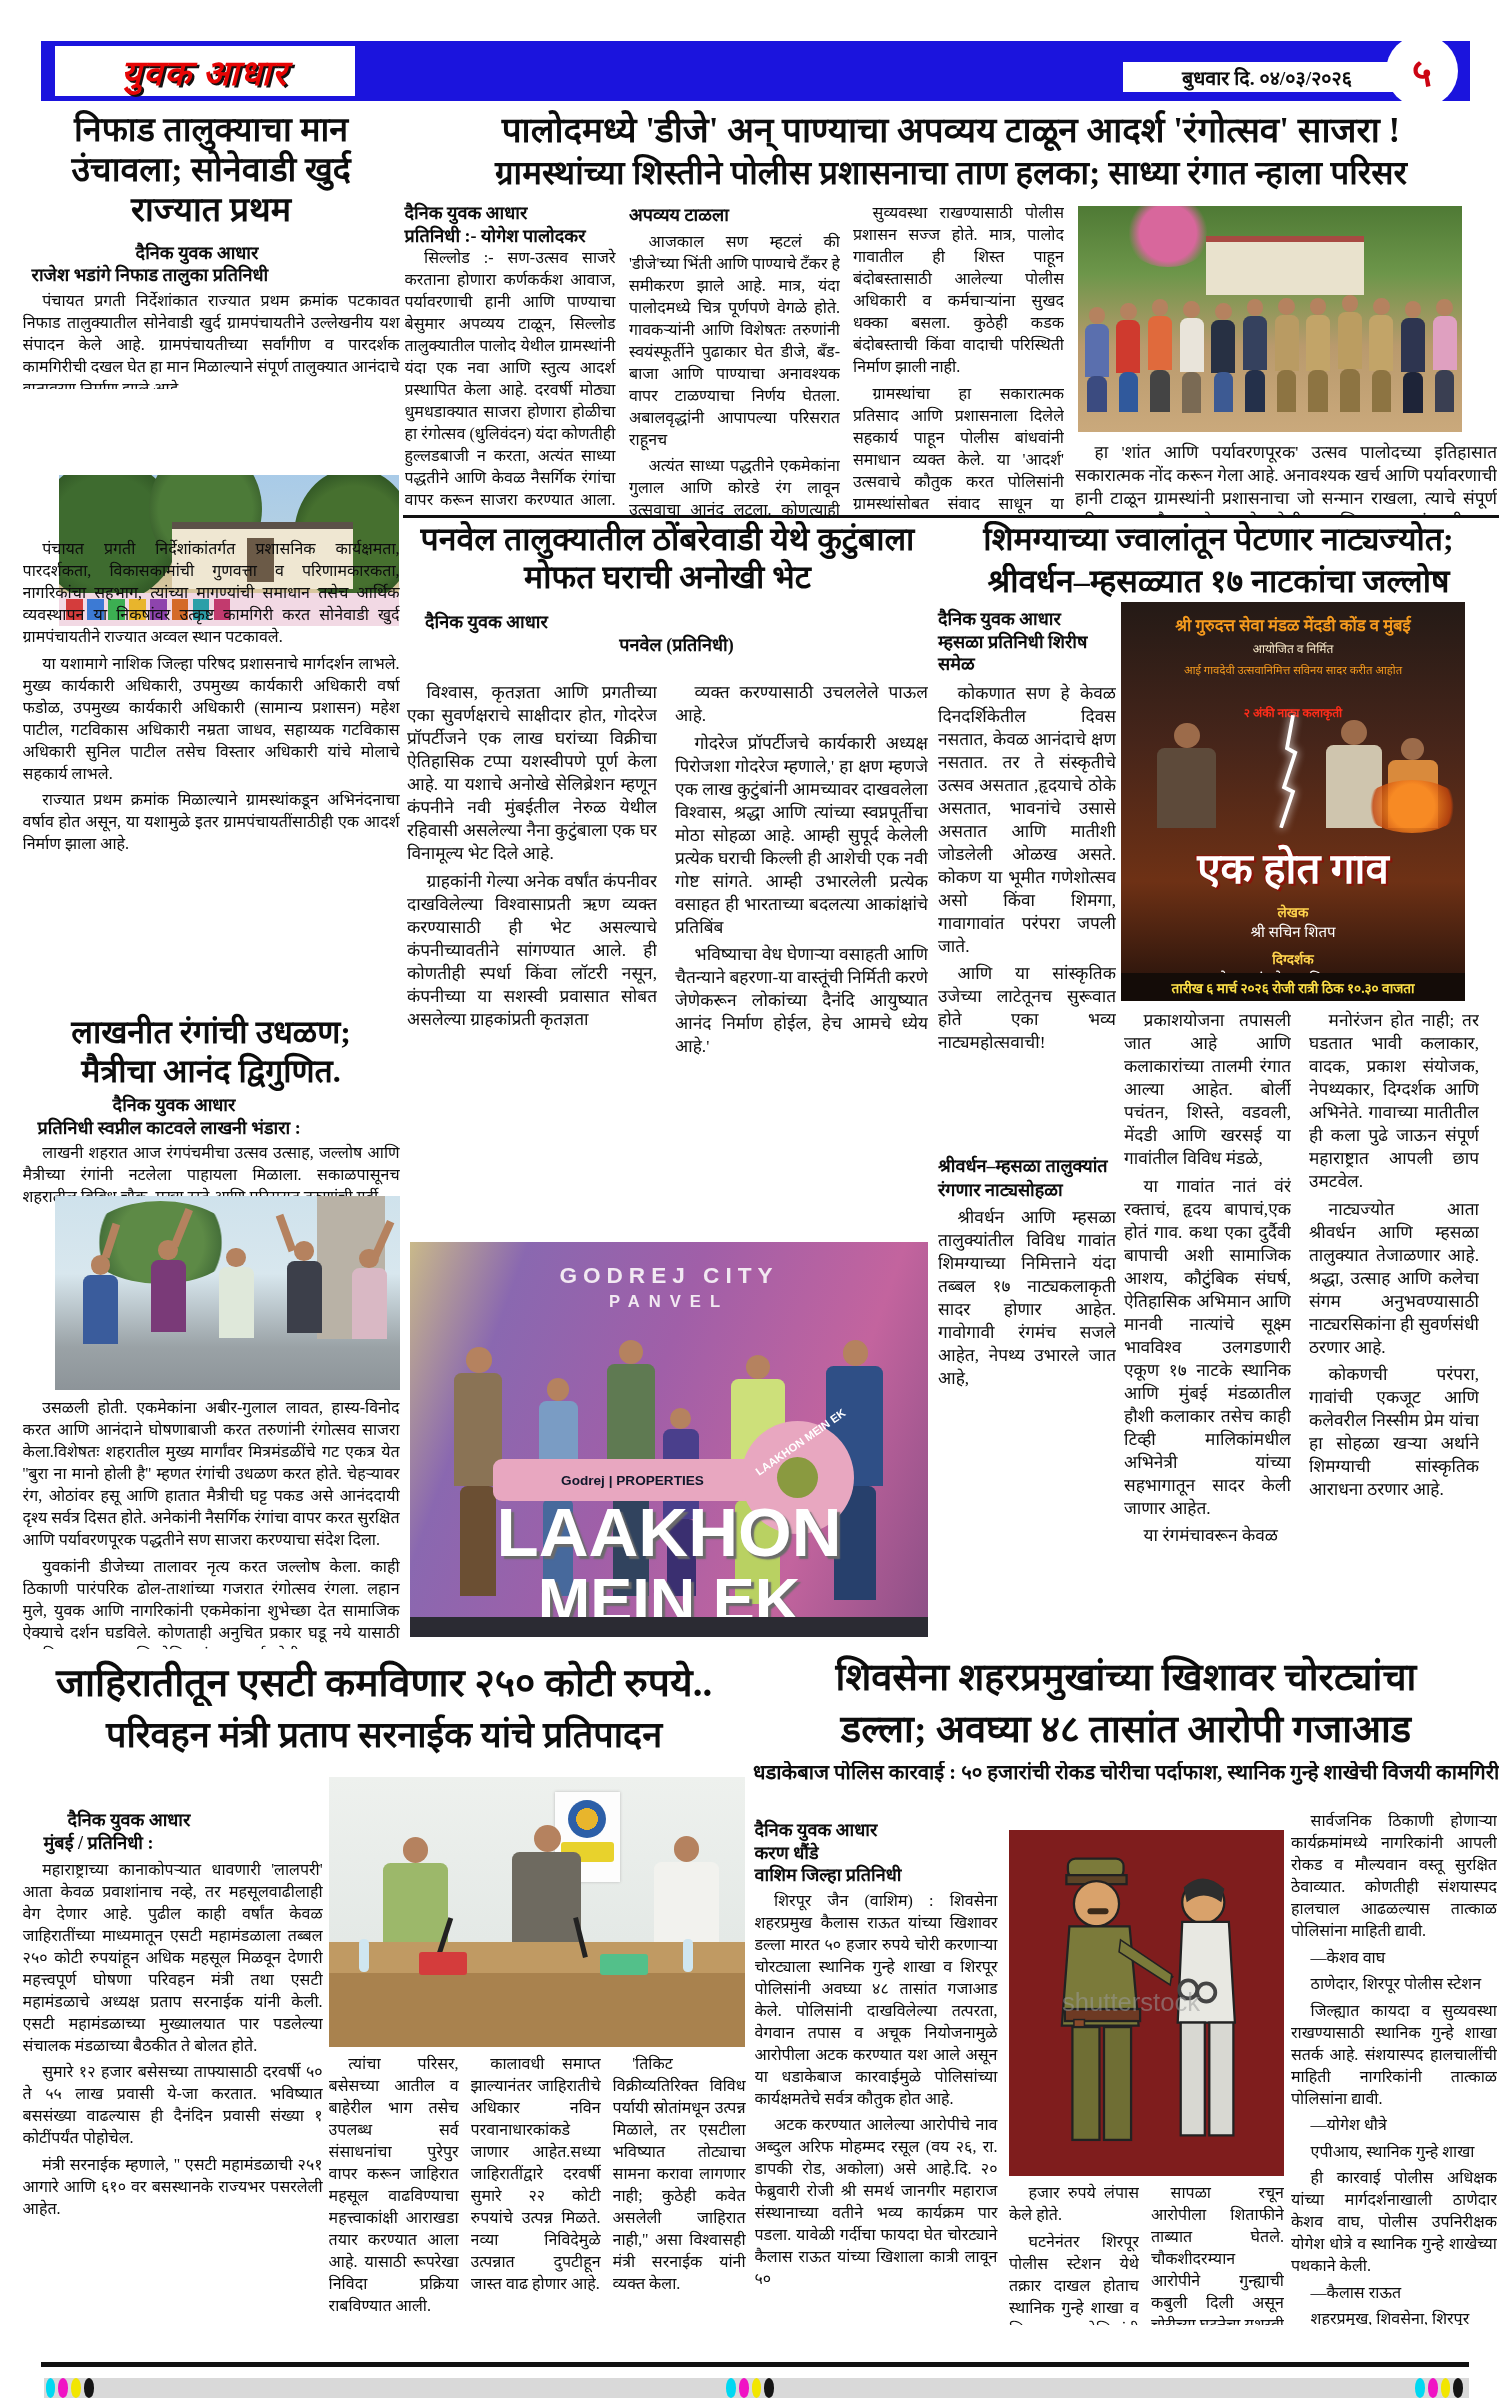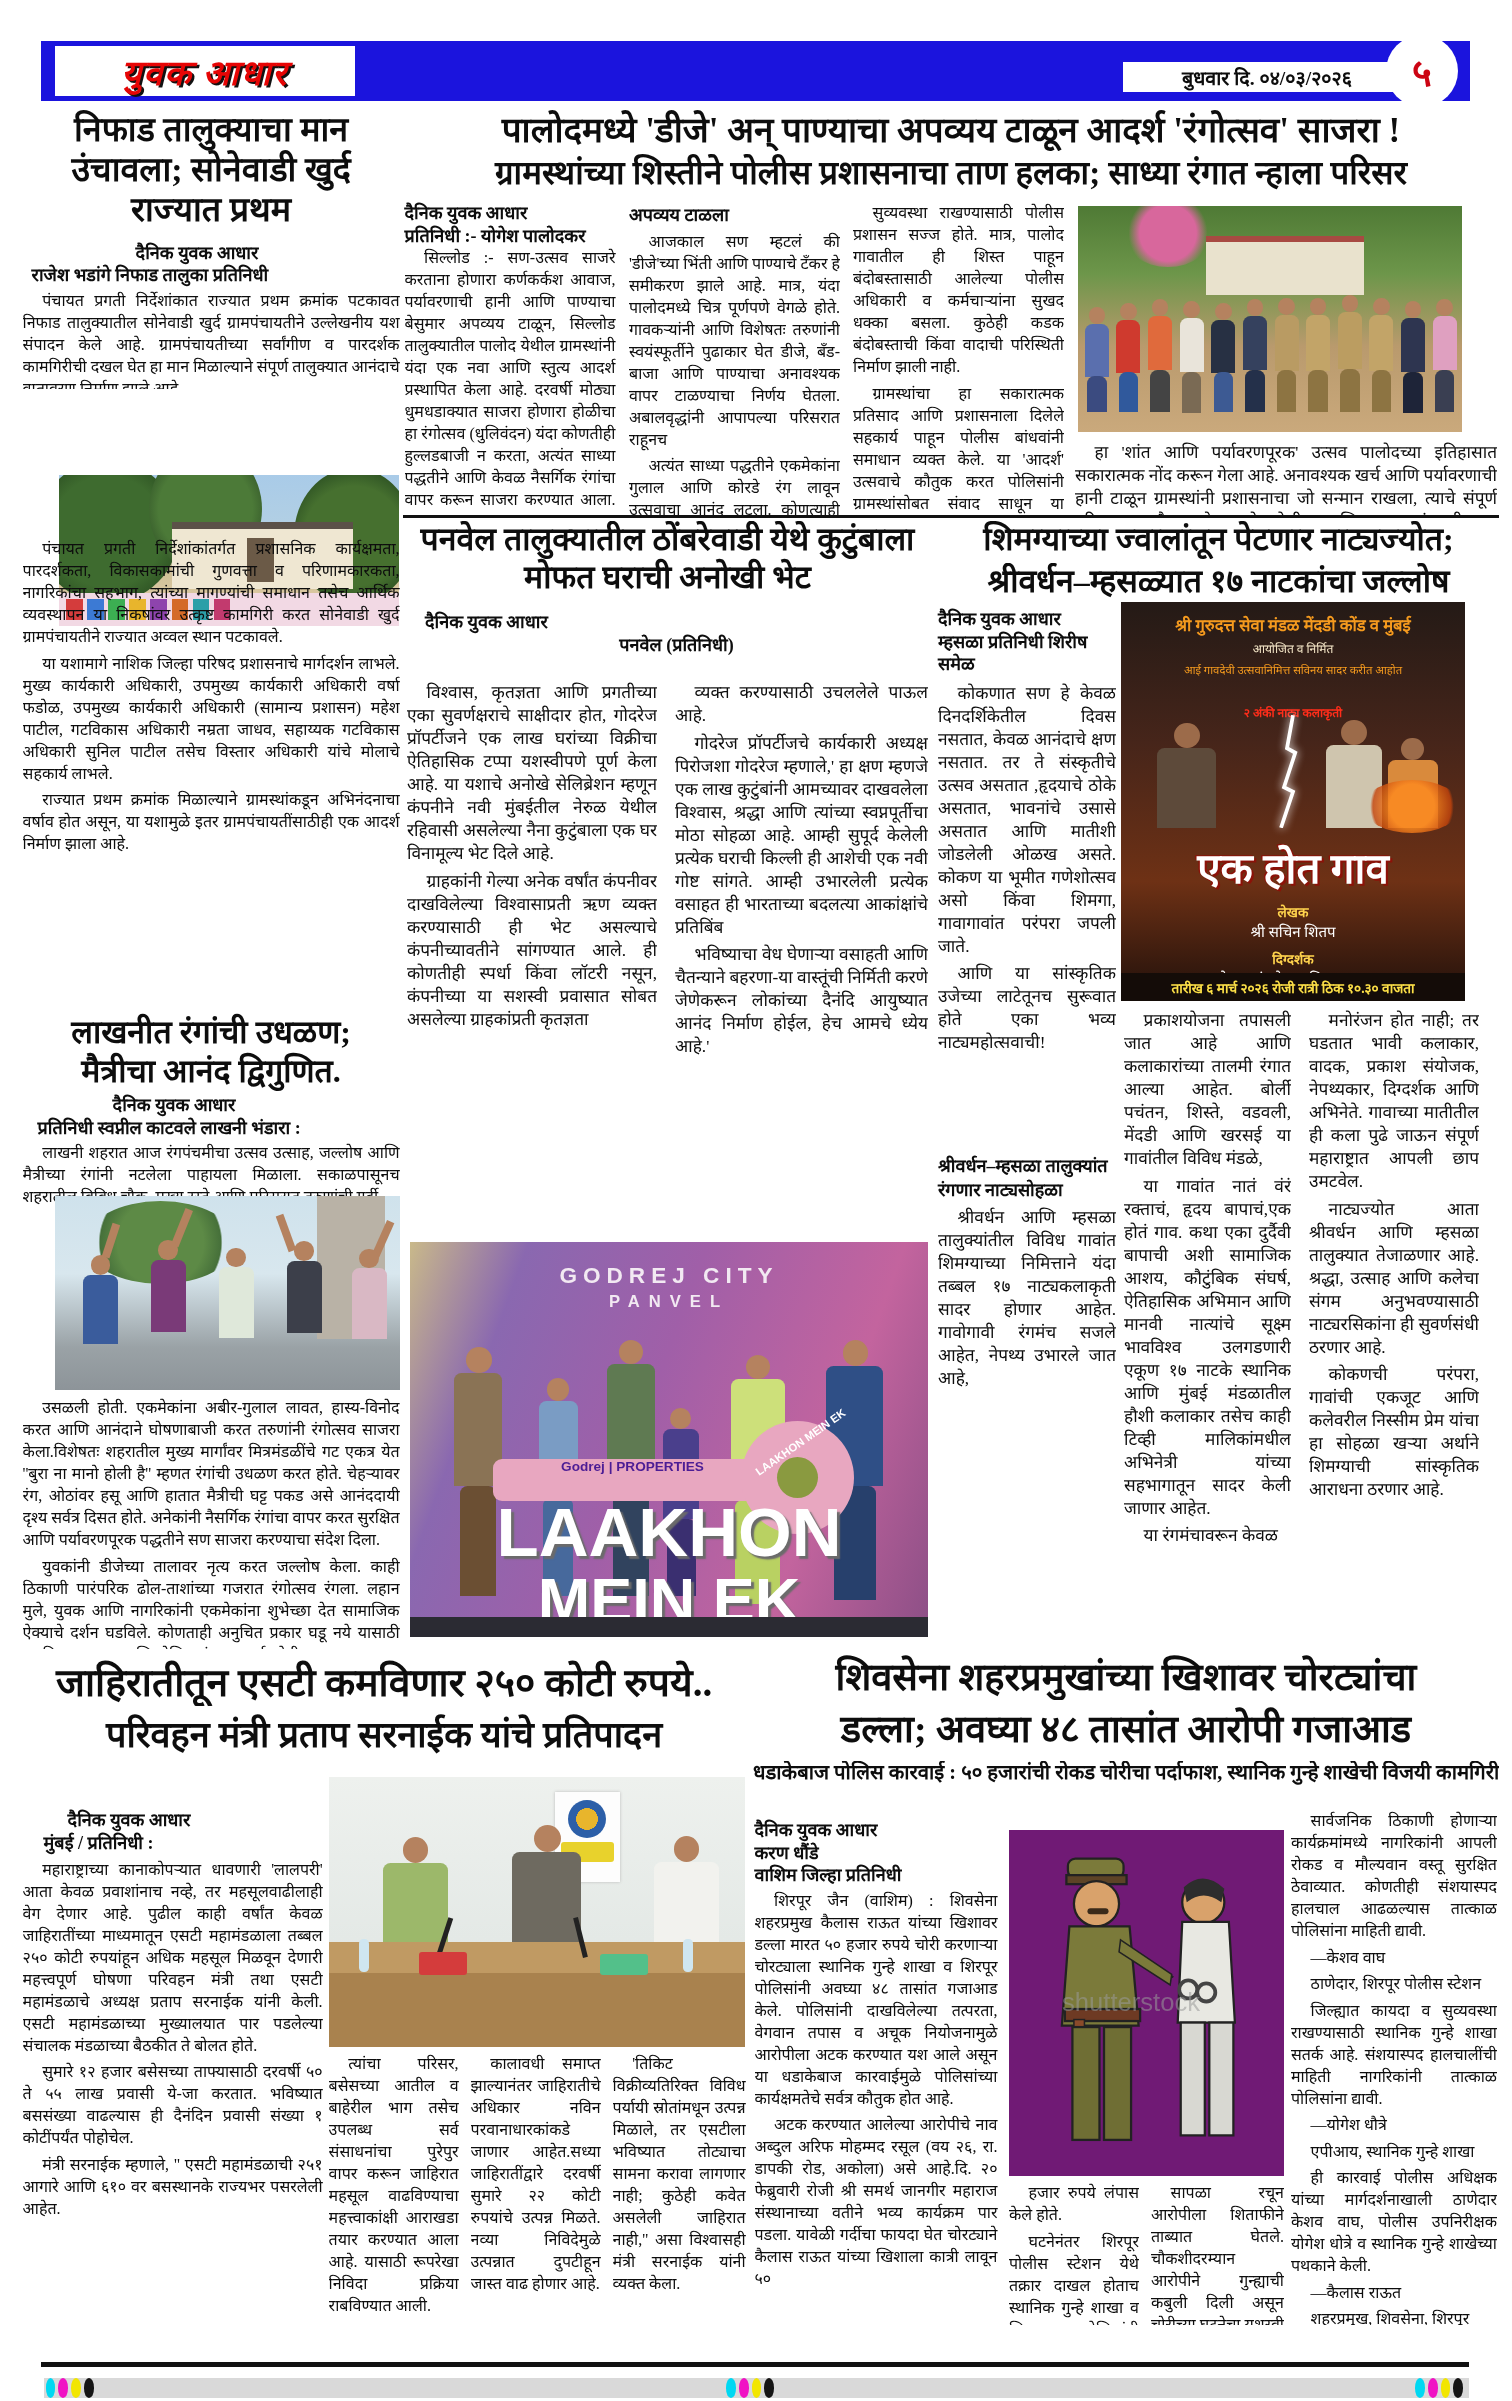--- a/index.html
+++ b/index.html
@@ -239,21 +239,21 @@
           <span class="head" style="left:19.6px;top:0;width:24px;height:24px;"></span>
           <span class="torso" style="left:4.5px;top:24px;width:54px;height:120px;background:#cde07a;"></span>
           <span class="torso" style="left:9px;top:145px;width:45px;height:104px;background:#b9d162;"></span>
         </div>
       <div class="person" style="left:410px;top:98px;width:69px;height:260px;">
           <span class="head" style="left:22.6px;top:0;width:25.6px;height:25.6px;"></span>
           <span class="torso" style="left:6px;top:25.6px;width:57px;height:120px;background:#2f4f86;"></span>
           <span class="torso" style="left:13.6px;top:146px;width:42px;height:114px;background:#27406c;"></span>
         </div>
 
-      <div class="key" style="left:83px;top:217px;width:279px;height:42px;border-radius:9px;display:flex;justify-content:center;color:#4c1d95;font-family:'Liberation Sans',sans-serif;font-weight:bold;font-size:13.6px;">
+      <div class="key" style="left:83px;top:217px;width:279px;height:42px;border-radius:9px;display:flex;align-items:center;justify-content:center;color:#0f172a;font-family:'Liberation Sans',sans-serif;font-weight:bold;font-size:13.6px;">
         <span>Godrej | PROPERTIES</span>
       </div>
       <div class="key" style="left:331px;top:179px;width:113px;height:113px;border-radius:50%;display:flex;align-items:center;justify-content:center;">
         <span class="abs" style="width:41px;height:41px;border-radius:50%;background:#8a9a40;"></span>
         <span style="position:absolute;transform:rotate(-35deg);font-family:'Liberation Sans',sans-serif;font-weight:bold;font-size:11.3px;color:#ffffff;top:15px;left:3px;width:113px;text-align:center;">LAAKHON MEIN EK</span>
       </div>
 
       <div class="bigletters abs" style="left:0;bottom:4.5px;width:100%;font-size:69px;">
         <div>LAAKHON</div>
         <div style="font-size:63px;">MEIN EK</div>
@@ -416,21 +416,21 @@
     <div class="abs" style="left:1.5px;top:164px;width:243px;height:506px;">
       <div class="by">दैनिक युवक आधार</div>
       <div class="by">करण धौंडे</div>
       <div class="by">वाशिम जिल्हा प्रतिनिधी</div>
       <div class="colblk" style="height:429px;margin-top:3px;">
           <p class="para">शिरपूर जैन (वाशिम) : शिवसेना शहरप्रमुख कैलास राऊत यांच्या खिशावर डल्ला मारत ५० हजार रुपये चोरी करणाऱ्या चोरट्याला स्थानिक गुन्हे शाखा व शिरपूर पोलिसांनी अवघ्या ४८ तासांत गजाआड केले. पोलिसांनी दाखविलेल्या तत्परता, वेगवान तपास व अचूक नियोजनामुळे आरोपीला अटक करण्यात यश आले असून या धडाकेबाज कारवाईमुळे पोलिसांच्या कार्यक्षमतेचे सर्वत्र कौतुक होत आहे.</p>
           <p class="para">अटक करण्यात आलेल्या आरोपीचे नाव अब्दुल अरिफ मोहम्मद रसूल (वय २६, रा. डापकी रोड, अकोला) असे आहे.दि. २० फेब्रुवारी रोजी श्री समर्थ जानगीर महाराज संस्थानाच्या वतीने भव्य कार्यक्रम पार पडला. यावेळी गर्दीचा फायदा घेत चोरट्याने कैलास राऊत यांच्या खिशाला कात्री लावून ५०</p>
         </div>
     </div>
 
-    <div class="photo" style="left:256px;top:175px;width:275px;height:346px;background:#701a75;">
+    <div class="photo" style="left:256px;top:175px;width:275px;height:346px;background:#7f1d1d;">
       <svg width="275" height="346" viewBox="0 0 365 460">
 
         <rect x="78" y="38" width="74" height="26" rx="10" fill="#7b7a3a" stroke="#222" stroke-width="3"></rect>
         <rect x="76" y="60" width="80" height="12" fill="#5d4326" stroke="#222" stroke-width="3"></rect>
         <circle cx="116" cy="98" r="30" fill="#d9a26b" stroke="#222" stroke-width="3"></circle>
         <rect x="104" y="104" width="28" height="8" rx="4" fill="#3a2a1a"></rect>
         <path d="M80 128 L160 128 L172 260 L70 260 Z" fill="#7b7a3a" stroke="#222" stroke-width="3"></path>
         <rect x="74" y="238" width="100" height="16" fill="#6e3a23" stroke="#222" stroke-width="3"></rect>
         <rect x="86" y="252" width="14" height="30" fill="#8a4a2a" stroke="#222" stroke-width="2"></rect>
         <path d="M150 150 L218 196" stroke="#222" stroke-width="3" fill="none"></path>

